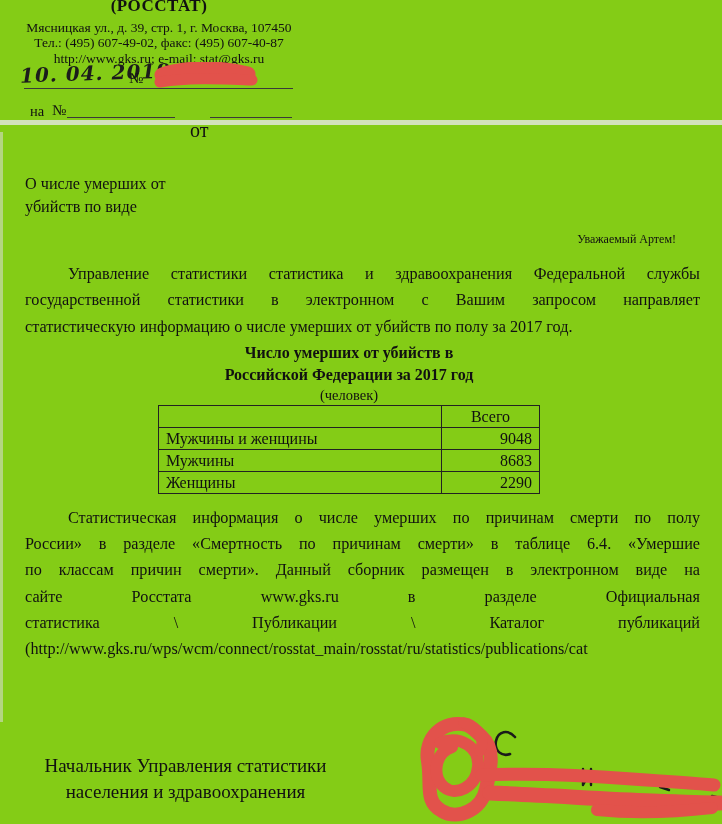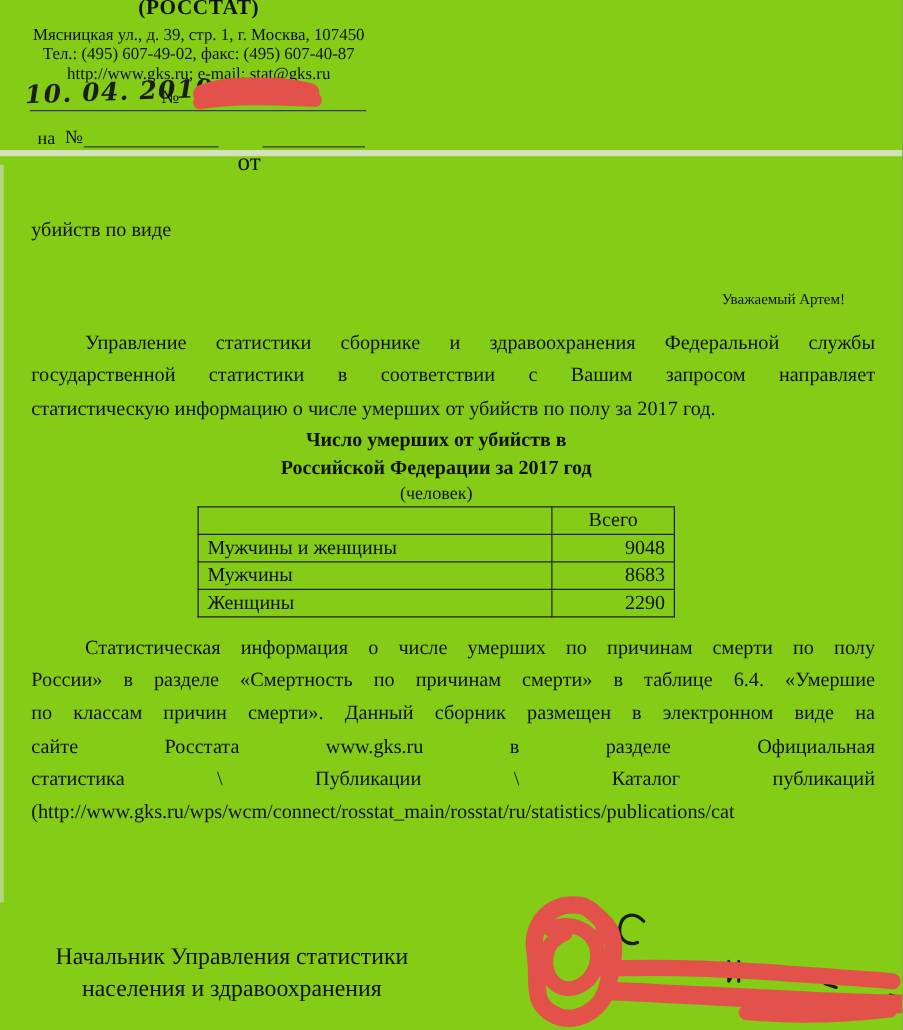--- a/index.html
+++ b/index.html
@@ -86,28 +86,29 @@
     <path class="red-stroke" d="M10 20 C40 15 75 17 102 18" stroke-width="11"></path>
   </svg>
 
   <div class="ref-na">на</div>
   <div class="ref-no">№</div>
   <div class="rule rule-b"></div>
   <div class="ref-ot">от</div>
   <div class="rule rule-c"></div>
 
   <div class="subject">
+    <div>О числе умерших от</div>
     <div>убийств по виде</div>
   </div>
 
   <div class="salutation">Уважаемый Артем!</div>
 
   <div class="para para1">
-    <div class="jl ind">Управление статистики сборнике и здравоохранения Федеральной службы</div>
-    <div class="jl">государственной статистики в соответствии с Вашим запросом направляет</div>
+    <div class="jl ind">Управление статистики статистика и здравоохранения Федеральной службы</div>
+    <div class="jl">государственной статистики в электронном с Вашим запросом направляет</div>
     <div class="ll">статистическую информацию о числе умерших от убийств по полу за 2017 год.</div>
   </div>
 
   <div class="tbl-title">
     <div>Число умерших от убийств в</div>
     <div>Российской Федерации за 2017 год</div>
   </div>
   <div class="unit-note">(человек)</div>
 
   <table class="data">

